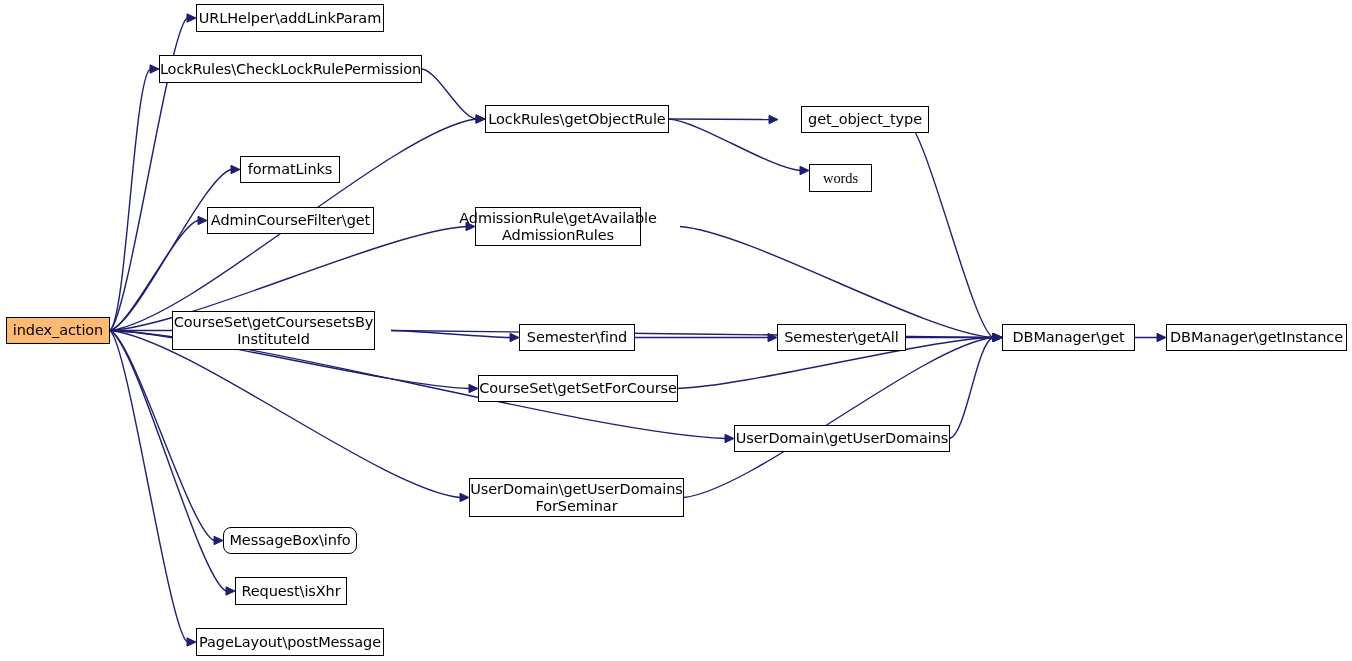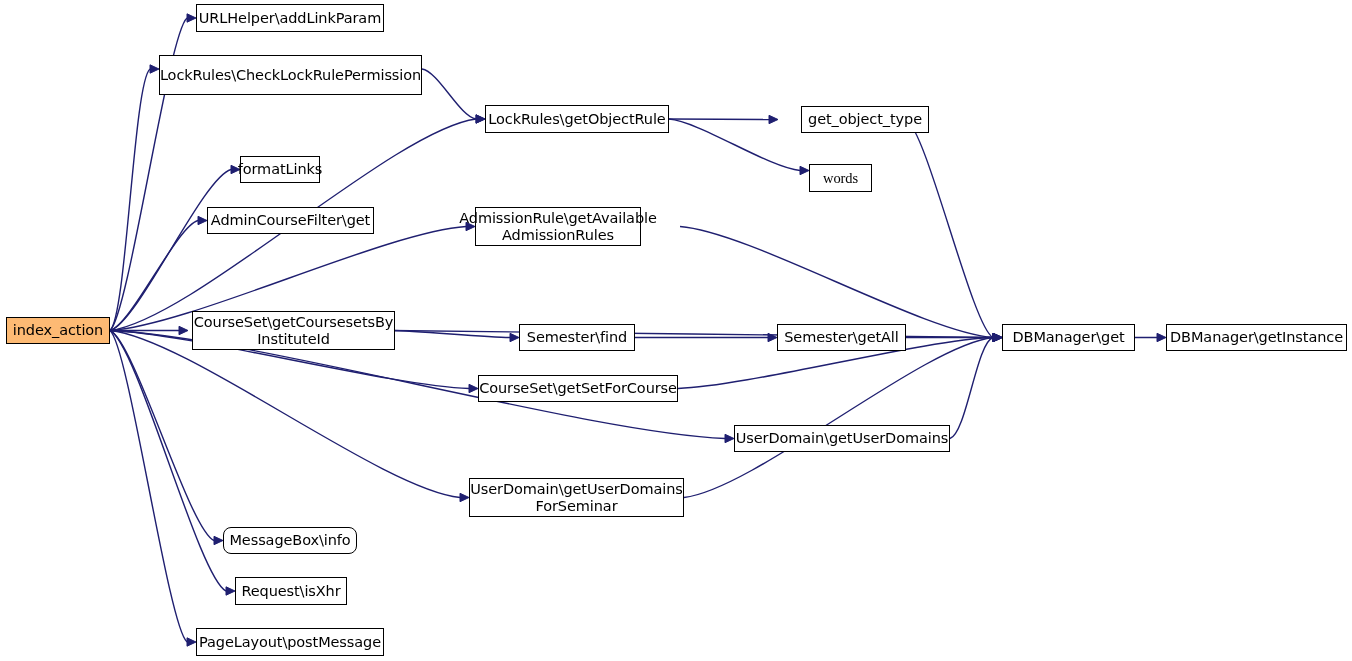--- a/index.html
+++ b/index.html
@@ -68,29 +68,29 @@
       <path d="M 950 438.5 C 966.5 433.45, 976.5 342.55, 993 337.5"></path>
       <polygon points="1002,337.5 993,333.3 993,341.7"></polygon>
       <path d="M 684 497.5 C 753.96 489.5, 923.04 345.5, 993 337.5"></path>
       <polygon points="1002,337.5 993,333.3 993,341.7"></polygon>
       <path d="M 1121 337.5 C 1137.5 337.5, 1140.5 337.5, 1157 337.5"></path>
       <polygon points="1166,337.5 1157,333.3 1157,341.7"></polygon>
     </svg>
   <div id="node-layer">
       <div class="node hl" style="left: 6px; top: 317px; width: 104px; height: 27px;">index_action</div>
       <div class="node" style="left: 196px; top: 4px; width: 188px; height: 28px;">URLHelper\addLinkParam</div>
-      <div class="node" style="left: 159px; top: 55px; width: 263px; height: 40px;">LockRules\CheckLockRulePermission</div>
+      <div class="node" style="left: 159px; top: 55px; width: 263px; height: 28px;">LockRules\CheckLockRulePermission</div>
       <div class="node" style="left: 485px; top: 105px; width: 184px; height: 28px;">LockRules\getObjectRule</div>
       <div class="node" style="left: 778px; top: 106px; width: 128px; height: 27px; margin-left: 23px;">get_object_type</div>
       <div class="node" style="left: 809px; top: 164px; width: 63px; height: 28px; font-family: Liberation Serif, serif;">words</div>
-      <div class="node" style="left: 240px; top: 156px; width: 80px; height: 27px;">formatLinks</div>
+      <div class="node" style="left: 240px; top: 156px; width: 100px; height: 27px;">formatLinks</div>
       <div class="node" style="left: 207px; top: 207px; width: 167px; height: 27px;">AdminCourseFilter\get</div>
       <div class="node" style="left: 475px; top: 207px; width: 166px; height: 39px;">AdmissionRule\getAvailable
 AdmissionRules</div>
-      <div class="node" style="left: 192px; top: 311px; width: 203px; height: 39px;">CourseSet\getCoursesetsBy
+      <div class="node" style="left: 172px; top: 311px; width: 203px; height: 39px;">CourseSet\getCoursesetsBy
 InstituteId</div>
       <div class="node" style="left: 519px; top: 324px; width: 116px; height: 27px;">Semester\find</div>
       <div class="node" style="left: 777px; top: 324px; width: 129px; height: 27px;">Semester\getAll</div>
       <div class="node" style="left: 1002px; top: 324px; width: 133px; height: 27px;">DBManager\get</div>
       <div class="node" style="left: 1166px; top: 324px; width: 181px; height: 27px;">DBManager\getInstance</div>
       <div class="node" style="left: 478px; top: 375px; width: 200px; height: 27px;">CourseSet\getSetForCourse</div>
       <div class="node" style="left: 734px; top: 425px; width: 216px; height: 27px;">UserDomain\getUserDomains</div>
       <div class="node" style="left: 469px; top: 478px; width: 215px; height: 39px;">UserDomain\getUserDomains
 ForSeminar</div>
       <div class="node" style="left: 223px; top: 527px; width: 134px; height: 27px; border-radius: 8px;">MessageBox\info</div>

